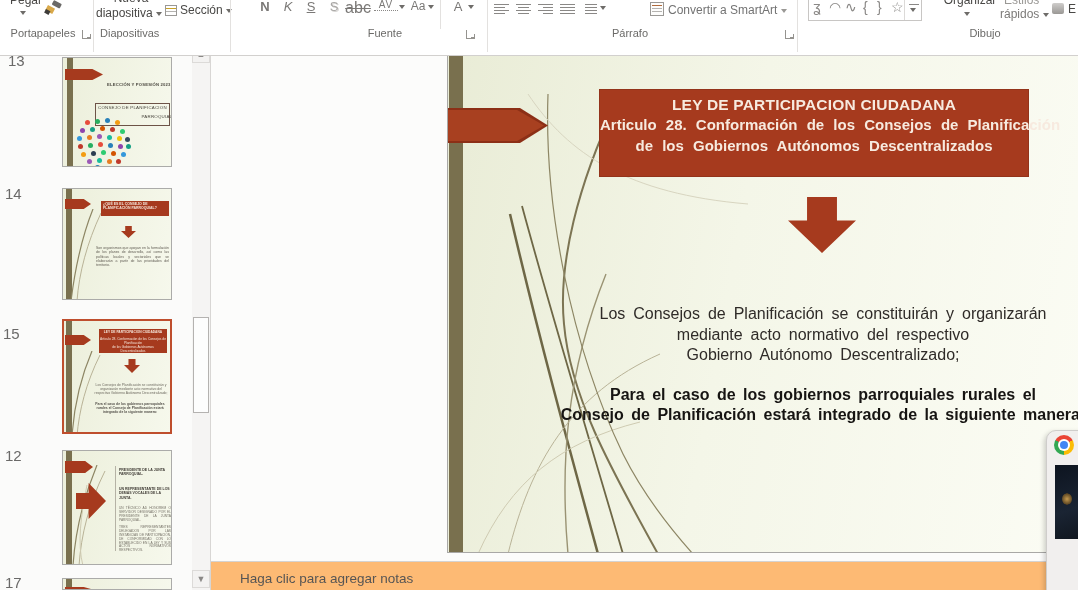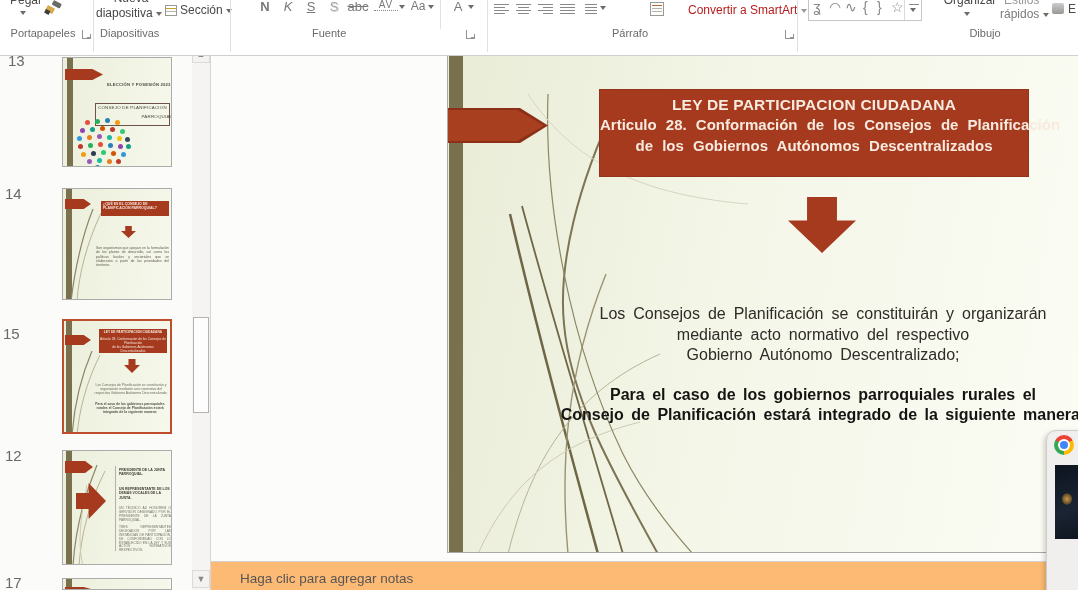--- a/index.html
+++ b/index.html
@@ -106,29 +106,29 @@
         <i style="display:block;height:1px;background:#b5b3b0;margin-top:2px;"></i>
       </div>
     <div class="abs rbtn-text" style="left:180px;top:3px;"><span>Sección</span> <span class="dd"></span></div>
     <div class="grp-label" style="left:100px;width:125px;">Diapositivas</div>
     <div class="vsep" style="left:230px;"></div>
 
     <div class="fnt-btn" style="left:255px;font-weight:bold;">N</div>
     <div class="fnt-btn" style="left:278px;font-style:italic;">K</div>
     <div class="fnt-btn" style="left:301px;text-decoration:underline;">S</div>
     <div class="fnt-btn" style="left:324px;color:#a8a6a4;text-shadow:1px 1px 0 #d6d4d2;">S</div>
-    <div class="fnt-btn" style="left:345px;width:26px;font-size:13px;text-decoration:line-through;">abc</div>
+    <div class="fnt-btn" style="left:345px;width:26px;font-size:16px;text-decoration:line-through;">abc</div>
     <div class="fnt-btn" style="left:374px;width:24px;font-size:10px;letter-spacing:1px;border-bottom:1px dotted #8a8886;">AV</div>
     <span class="dd abs" style="left:399px;top:5px;"></span>
     <div class="fnt-btn" style="left:408px;font-size:12px;">Aa</div>
     <span class="dd abs" style="left:428px;top:5px;"></span>
     <div class="vsep" style="left:440px;bottom:26px;"></div>
     <div class="fnt-btn" style="left:448px;font-size:13px;">A</div>
     <span class="dd abs" style="left:468px;top:5px;"></span>
-    <div class="grp-label" style="left:312px;width:80px;text-align:left;">Fuente</div>
+    <div class="grp-label" style="left:322px;width:80px;text-align:right;">Fuente</div>
     <span class="launcher" style="left:466px;"></span>
     <div class="vsep" style="left:487px;"></div>
 
     <div class="align-icon al-left" style="left:494px;">
         <i></i>
         <i></i>
         <i></i>
         <i></i>
       </div>
     <div class="align-icon al-center" style="left:516px;">
@@ -154,21 +154,21 @@
         <i></i>
         <i></i>
         <i></i>
       </div>
     <span class="dd abs" style="left:600px;top:6px;"></span>
     <div class="abs" style="left:650px;top:2px;width:12px;height:12px;border:1px solid #9a9895;background:#fdfdfc;">
         <i style="display:block;height:1px;background:#b06a3c;margin:2px 1px 0;"></i>
         <i style="display:block;height:1px;background:#b5b3b0;margin:2px 1px 0;"></i>
         <i style="display:block;height:1px;background:#b5b3b0;margin:2px 1px 0;"></i>
       </div>
-    <div class="abs rbtn-text" style="left:668px;top:3px;color:#b91c1c;margin-left:20px;"><span>Convertir a SmartArt</span> <span class="dd" style="border-top-color:#9a9895;"></span></div>
+    <div class="abs rbtn-text" style="left:668px;top:3px;color:#737373;"><span>Convertir a SmartArt</span> <span class="dd" style="border-top-color:#9a9895;"></span></div>
     <div class="grp-label" style="left:595px;width:70px;text-align:center;">Párrafo</div>
     <span class="launcher" style="left:785px;"></span>
     <div class="vsep" style="left:797px;"></div>
 
     <div class="gallery">
       <span class="glyph" style="left:4px;">ʓ</span>
       <span class="glyph" style="left:20px;">◠</span>
       <span class="glyph" style="left:36px;">∿</span>
       <span class="glyph" style="left:54px;">{</span>
       <span class="glyph" style="left:68px;">}</span>

